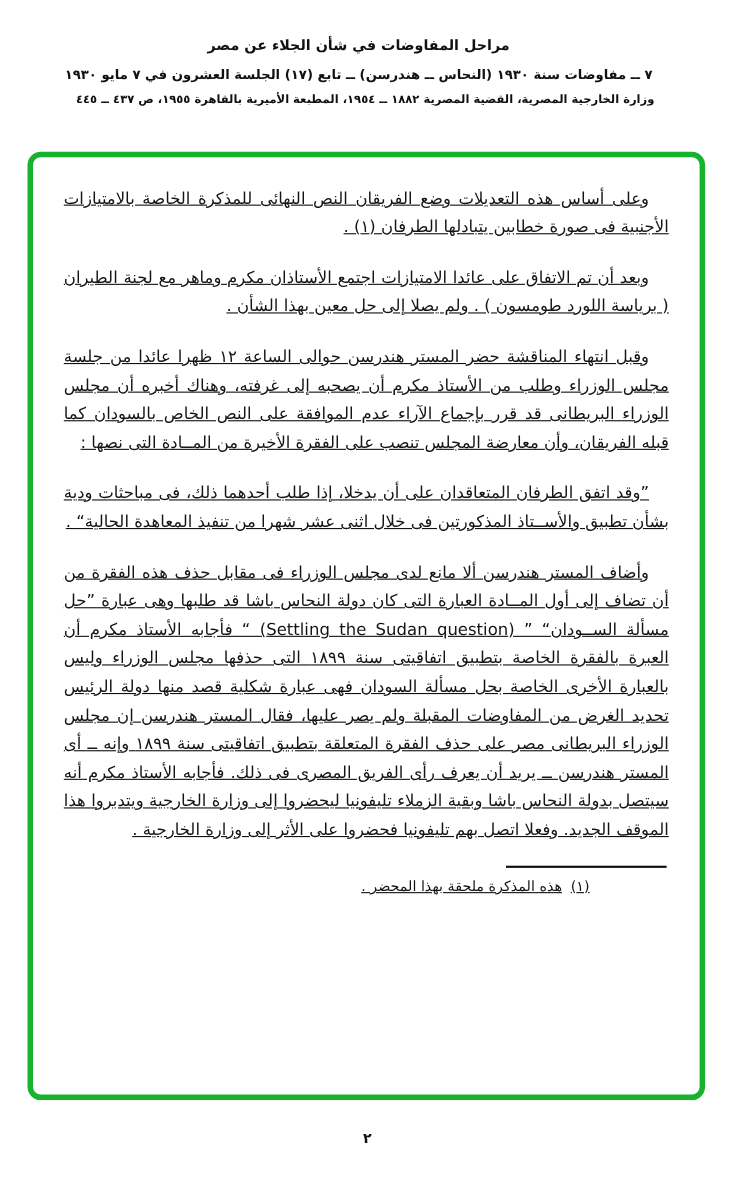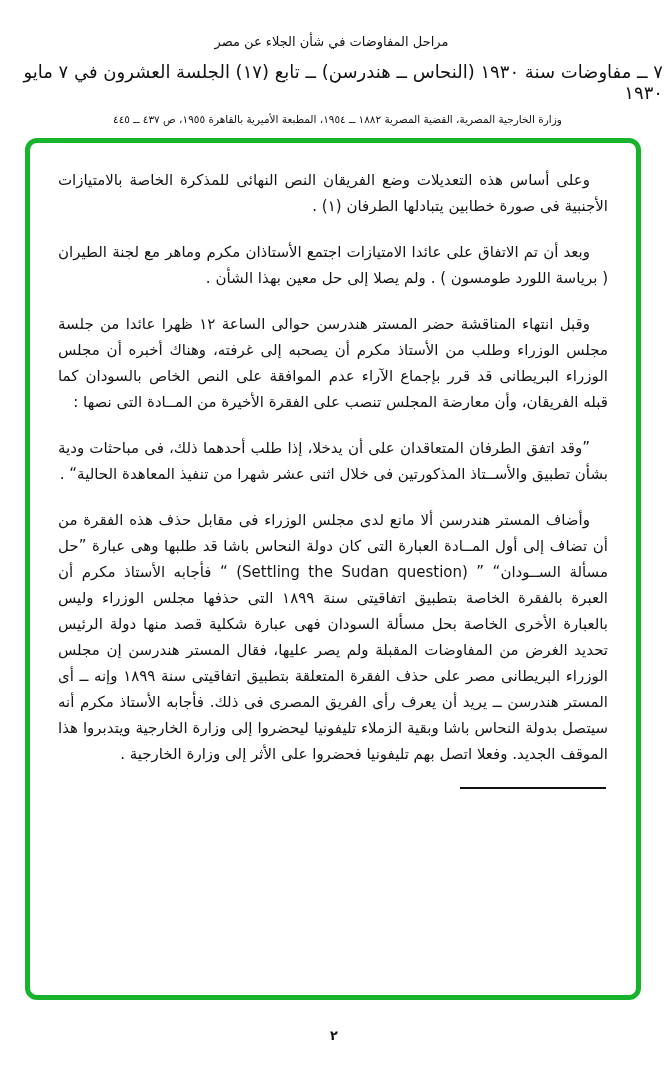--- a/index.html
+++ b/index.html
@@ -11,26 +11,26 @@
     background: #ffffff;
     font-family: "DejaVu Sans", sans-serif;
     color: #111111;
     direction: rtl;
     overflow: hidden;
   }
   .page-header {
     position: absolute;
     top: 34px;
     left: 0;
-    right: 5px;
+    right: 16px;
     text-align: center;
-    font-weight: normal;
+    font-weight: bold;
   }
   .header-line1 { font-size: 13px; margin-bottom: 12px; letter-spacing: 0; }
-  .header-line2 { font-size: 18px; margin-bottom: 10px; text-align: right; }
+  .header-line2 { font-size: 12px; margin-bottom: 10px; }
   .header-line3 { font-size: 10.5px; padding-left: 12px; }
   .highlight-box {
     position: absolute;
     left: 25px;
     top: 138px;
     width: 616px;
     height: 862px;
     border: 5px solid #17b32c;
     border-radius: 12px;
     padding: 24px 28px 0 28px;
@@ -73,25 +73,28 @@
 <body>
 
 <div class="page">
 
   <div class="page-header">
     <div class="header-line1">مراحل المفاوضات في شأن الجلاء عن مصر</div>
     <div class="header-line2">٧ ــ مفاوضات سنة ١٩٣٠ (النحاس ــ هندرسن) ــ تابع (١٧) الجلسة العشرون في ٧ مايو ١٩٣٠</div>
     <div class="header-line3">وزارة الخارجية المصرية، القضية المصرية ١٨٨٢ ــ ١٩٥٤، المطبعة الأميرية بالقاهرة ١٩٥٥، ص ٤٣٧ ــ ٤٤٥</div>
   </div>
 
-  <div class="highlight-box" style="border-color: rgb(23, 179, 44);">
+  <div class="highlight-box" style="border-color: rgb(23, 179, 44); text-decoration: underline;">
     <p class="body-paragraph">وعلى أساس هذه التعديلات وضع الفريقان النص النهائى للمذكرة الخاصة بالامتيازات الأجنبية فى صورة خطابين يتبادلها الطرفان (١) .</p>
     <p class="body-paragraph">وبعد أن تم الاتفاق على عائدا الامتيازات اجتمع الأستاذان مكرم وماهر مع لجنة الطيران ( برياسة اللورد طومسون ) . ولم يصلا إلى حل معين بهذا الشأن .</p>
     <p class="body-paragraph">وقبل انتهاء المناقشة حضر المستر هندرسن حوالى الساعة ١٢ ظهرا عائدا من جلسة مجلس الوزراء وطلب من الأستاذ مكرم أن يصحبه إلى غرفته، وهناك أخبره أن مجلس الوزراء البريطانى قد قرر بإجماع الآراء عدم الموافقة على النص الخاص بالسودان كما قبله الفريقان، وأن معارضة المجلس تنصب على الفقرة الأخيرة من المــادة التى نصها :</p>
     <p class="body-paragraph">”وقد اتفق الطرفان المتعاقدان على أن يدخلا، إذا طلب أحدهما ذلك، فى مباحثات ودية بشأن تطبيق والأســتاذ المذكورتين فى خلال اثنى عشر شهرا من تنفيذ المعاهدة الحالية“ .</p>
     <p class="body-paragraph">وأضاف المستر هندرسن ألا مانع لدى مجلس الوزراء فى مقابل حذف هذه الفقرة من أن تضاف إلى أول المــادة العبارة التى كان دولة النحاس باشا قد طلبها وهى عبارة ”حل مسألة الســودان“ ” (Settling the Sudan question) “ فأجابه الأستاذ مكرم أن العبرة بالفقرة الخاصة بتطبيق اتفاقيتى سنة ١٨٩٩ التى حذفها مجلس الوزراء وليس بالعبارة الأخرى الخاصة بحل مسألة السودان فهى عبارة شكلية قصد منها دولة الرئيس تحديد الغرض من المفاوضات المقبلة ولم يصر عليها، فقال المستر هندرسن إن مجلس الوزراء البريطانى مصر على حذف الفقرة المتعلقة بتطبيق اتفاقيتى سنة ١٨٩٩ وإنه ــ أى المستر هندرسن ــ يريد أن يعرف رأى الفريق المصرى فى ذلك. فأجابه الأستاذ مكرم أنه سيتصل بدولة النحاس باشا وبقية الزملاء تليفونيا ليحضروا إلى وزارة الخارجية ويتدبروا هذا الموقف الجديد. وفعلا اتصل بهم تليفونيا فحضروا على الأثر إلى وزارة الخارجية .</p>
 
     <div class="footnote-rule"></div>
+    <div class="footnote">
+      <span class="footnote-marker">(١)</span><span>هذه المذكرة ملحقة بهذا المحضر .</span>
+    </div>
   </div>
 
   <div class="page-number">٢</div>
 
 </div>
 
 </body></html>

